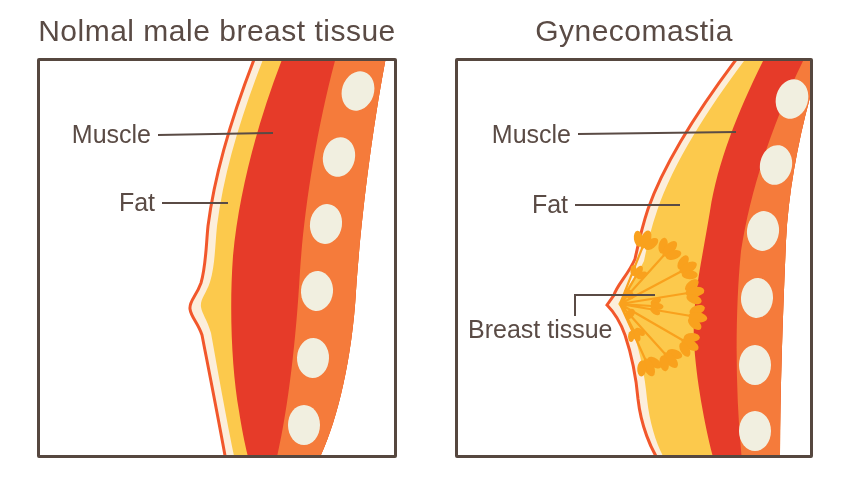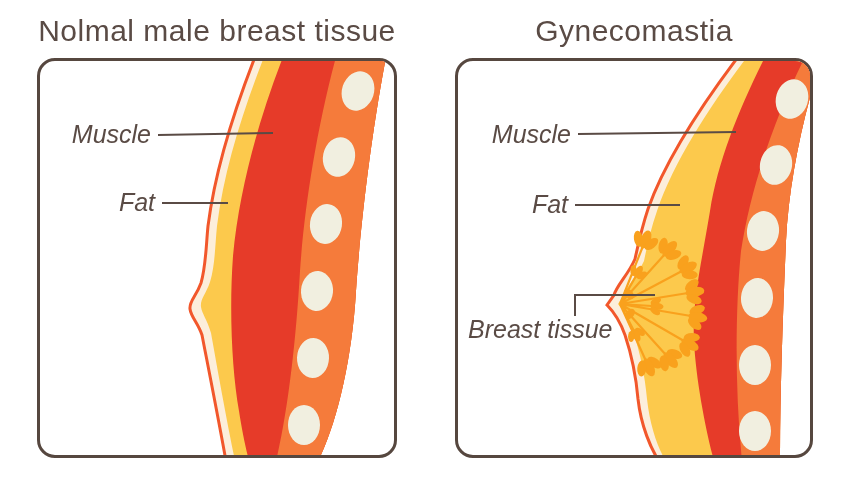--- a/index.html
+++ b/index.html
@@ -8,21 +8,21 @@
     font-family:"Liberation Sans", sans-serif;
   }
   .panel-title{
     position:absolute;top:13px;height:36px;line-height:36px;
     text-align:center;font-size:30px;color:#5A4B45;letter-spacing:0.5px;
   }
   .title-left{left:37px;width:360px;}
   .title-right{left:455px;width:358px;}
   .box{
     position:absolute;top:58px;height:394px;background:#ffffff;
-    border:3px solid #56473F;border-radius:18px;overflow:hidden;font-style:italic;
+    border:3px solid #56473F;border-radius:2px;overflow:hidden;
   }
   .box-left{left:37px;width:354px;}
   .box-right{left:455px;width:352px;}
   svg{display:block;}
   text{font-family:"Liberation Sans", sans-serif;font-size:25px;}
 </style>
 </head>
 <body>
 
 <div class="stage">

